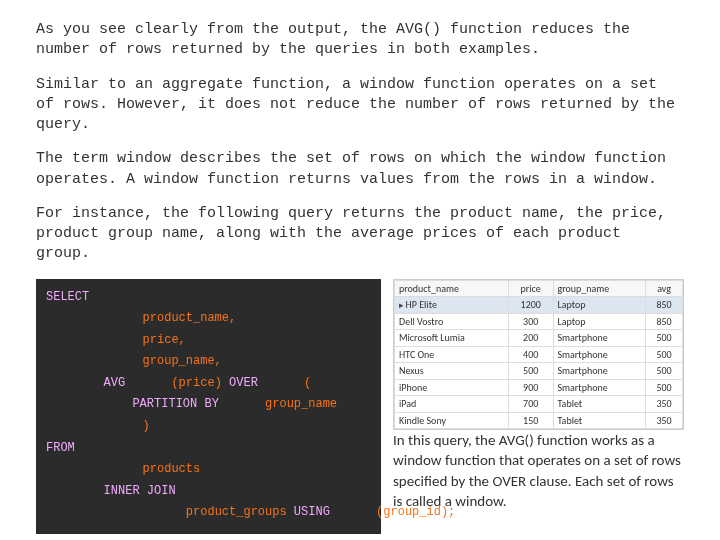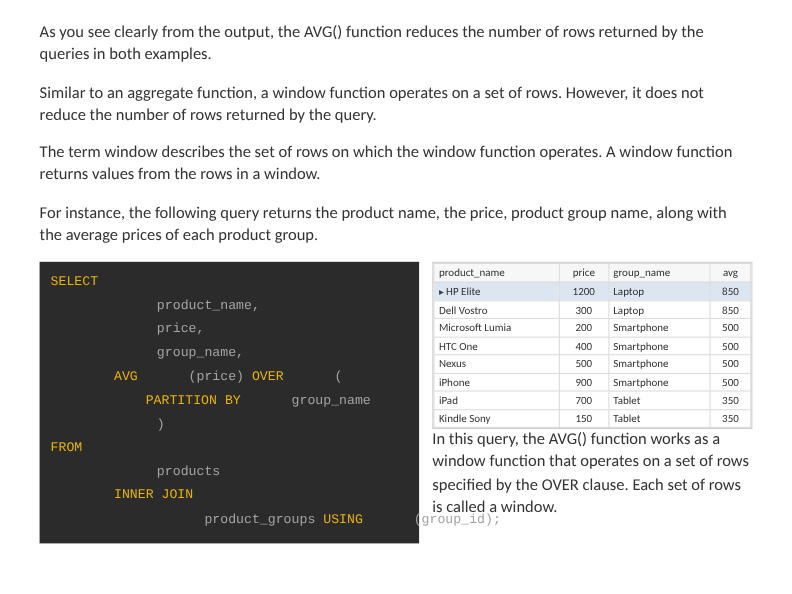--- a/index.html
+++ b/index.html
@@ -6,34 +6,34 @@
   body {
     width: 720px;
     height: 540px;
     font-family: Calibri, Arial, sans-serif;
     font-size: 15px;
     color: #333;
     padding: 20px 36px 16px 36px;
     background: #fff;
     line-height: 1.35;
   }
-  .para { margin-bottom: 14px; }
+  .para { margin-bottom: 14px; font-family: Liberation Mono, monospace; }
   .content-row { display: flex; gap: 12px; margin-top: 2px; }
   .code-block {
     width: 345px;
     background: #2b2b2b;
     color: #ddd;
     font-family: Consolas, "Courier New", monospace;
     font-size: 12px;
     padding: 8px 10px 10px 10px;
     line-height: 1.8;
     white-space: pre;
   }
-  .kw { color: #eab308; margin-top: 31px; }
-  .id { color: #a3a3a3; padding-left: 39px; }
+  .kw { color: #f0abfc; margin-top: 31px; }
+  .id { color: #f97316; padding-left: 39px; }
   .right-col { flex: 1; display: flex; flex-direction: column; }
   .table-wrap { border: 1px solid #ccc; }
   table { border-collapse: collapse; width: 100%; font-size: 10px; }
   th, td { border: 1px solid #ddd; padding: 1px 4px; text-align: left; height: 13px; }
   th { font-weight: normal; background: #f7f7f7; }
   td.num, th.num { text-align: center; }
   tr.hl td { background: #dce6f1; }
   .arrow-cell::before { content: "▸"; font-size: 9px; margin-right: 2px; color: #444; }
   .explain { font-size: 15px; line-height: 1.35; }
 </style>

